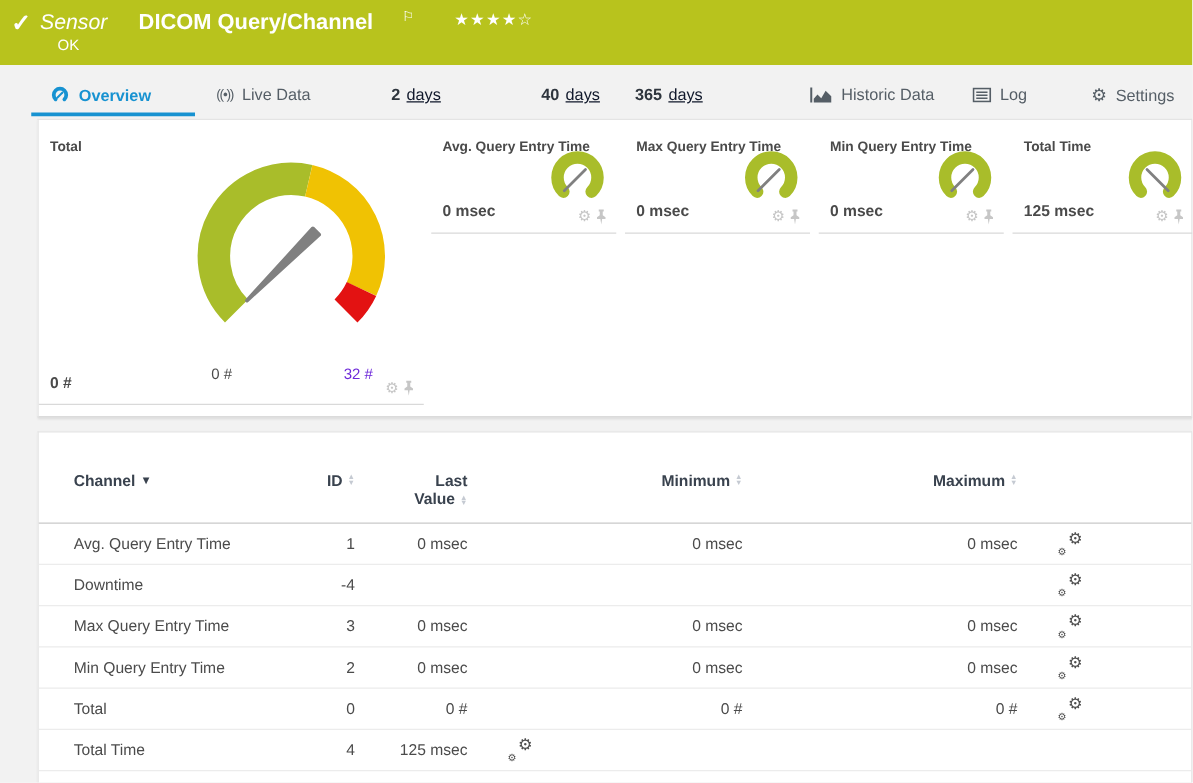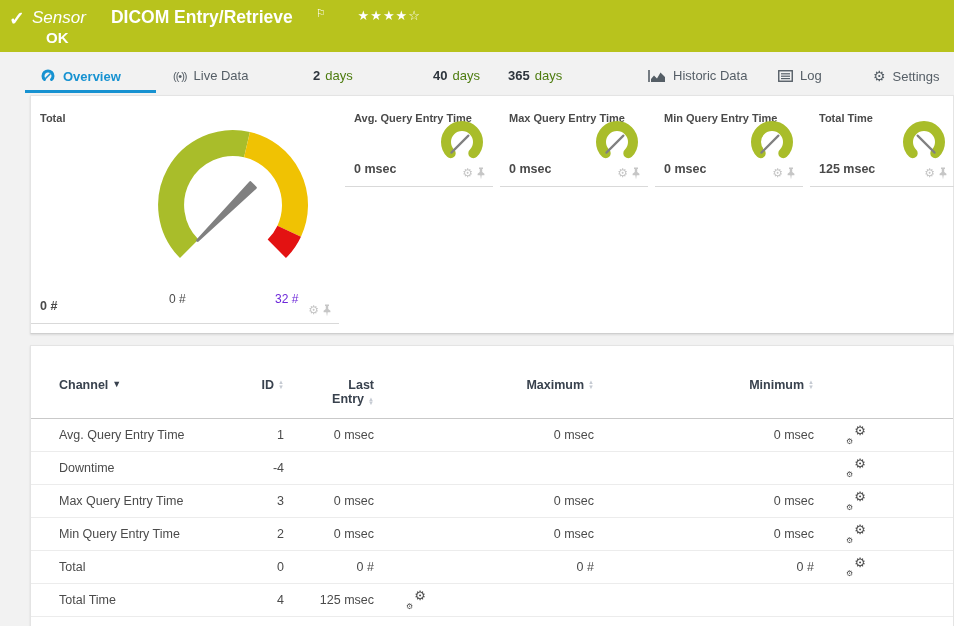--- a/index.html
+++ b/index.html
@@ -7,28 +7,28 @@
   .screen { position:relative; width:954px; height:626px; overflow:hidden; background:#f2f2f2; }
 
   
   .banner { position:absolute; left:0; top:0; width:954px; height:52px; background:var(--banner_green); color:#fff; }
   .banner .check { position:absolute; left:9px; top:7px; font-size:19px; font-weight:bold; }
   .banner .title-row { position:absolute; left:32px; top:7px; display:flex; align-items:baseline;gap:16px; }
   .banner .kind { font-style:italic; font-size:17px; margin-right:9px; }
   .banner .title { font-size:17.5px; font-weight:bold; }
   .banner .flag { font-size:11px; position:relative; top:-6px; margin-left:7px; }
   .banner .stars { margin-left:16px; font-size:13px; letter-spacing:1px; position:relative; top:-3px; cursor:pointer; }
-  .banner .status { position:absolute; left:46px; top:29px; font-size:15px; font-weight:bold; }
+  .banner .status { position:absolute; left:46px; top:29px; font-size:12px; font-weight:normal; }
 
   
   .tabs { position:absolute; left:0; top:64px; width:954px; height:30px; }
   .tab { position:absolute; top:4px; display:flex; align-items:center; font-size:13px; color:#555e66; cursor:pointer; white-space:nowrap; }
   .tab .t-icon { display:inline-flex; margin-right:7px; align-items:center; }
   .tab b { color:#2e353d; font-weight:bold; }
-  .tab .unit { margin-left:5px; color:#4d7c0f; }
+  .tab .unit { margin-left:5px; color:#0f172a;text-decoration:underline; }
   .tab.active { color:var(--accent_blue); font-weight:bold; }
   .tab-underline { position:absolute; left:25px; top:26px; width:131px; height:3px; background:var(--accent_blue); }
   .tx-icon { font-size:11px; color:#555e66; margin-right:7px; letter-spacing:-1px; }
   .gear-glyph { font-style:normal; }
 
   
   .panel { position:absolute; background:#fff; border:1px solid #e4e4e4; border-bottom-color:#cfcfcf; box-shadow:0 1px 2px rgba(0,0,0,0.10); }
   .gauges-panel { left:30px; top:95px; width:924px; height:239px; }
   .table-panel  { left:30px; top:345px; width:924px; height:331px; border-bottom:none; }
 
@@ -69,21 +69,21 @@
 </style>
 </head>
 <body>
 
 <div class="screen">
 
   <header class="banner">
     <span class="check">✓</span>
     <div class="title-row">
       <span class="kind">Sensor</span>
-      <span class="title">DICOM Entry/Retrieve</span>
+      <span class="title">DICOM Query/Channel</span>
       <span class="flag">⚐</span>
       <span class="stars"><span>★★★★</span><span>☆</span></span>
     </div>
     <div class="status">OK</div>
   </header>
 
   <nav class="tabs">
     <div class="tab active" style="left:40px">
       <span class="t-icon">
         <svg width="16" height="16" viewBox="0 0 16 16">
@@ -236,42 +236,42 @@
         <span>ID</span>
         <span class="sortstack">
             <span>▲</span>
             <span>▼</span>
           </span>
       </div>
       <div class="hcell">
         <span class="lv-block">
           <span>Last</span>
           <span class="lv-line2">
-            <span>Entry</span>
+            <span>Value</span>
             <span class="sortstack">
                 <span>▲</span>
                 <span>▼</span>
               </span>
           </span>
         </span>
       </div>
       <div class="hcell">
+        <span>Minimum</span>
+        <span class="sortstack">
+            <span>▲</span>
+            <span>▼</span>
+          </span>
+      </div>
+      <div class="hcell">
         <span>Maximum</span>
         <span class="sortstack">
             <span>▲</span>
             <span>▼</span>
           </span>
       </div>
-      <div class="hcell">
-        <span>Minimum</span>
-        <span class="sortstack">
-            <span>▲</span>
-            <span>▼</span>
-          </span>
-      </div>
       <div></div>
     </div>
 
     <div class="tgrid trow">
       <div class="cell first">Avg. Query Entry Time</div>
       <div class="cell">1</div>
       <div class="cell">0 msec</div>
       <div class="cell">0 msec</div>
       <div class="cell">0 msec</div>
       <div class="rowgear">

